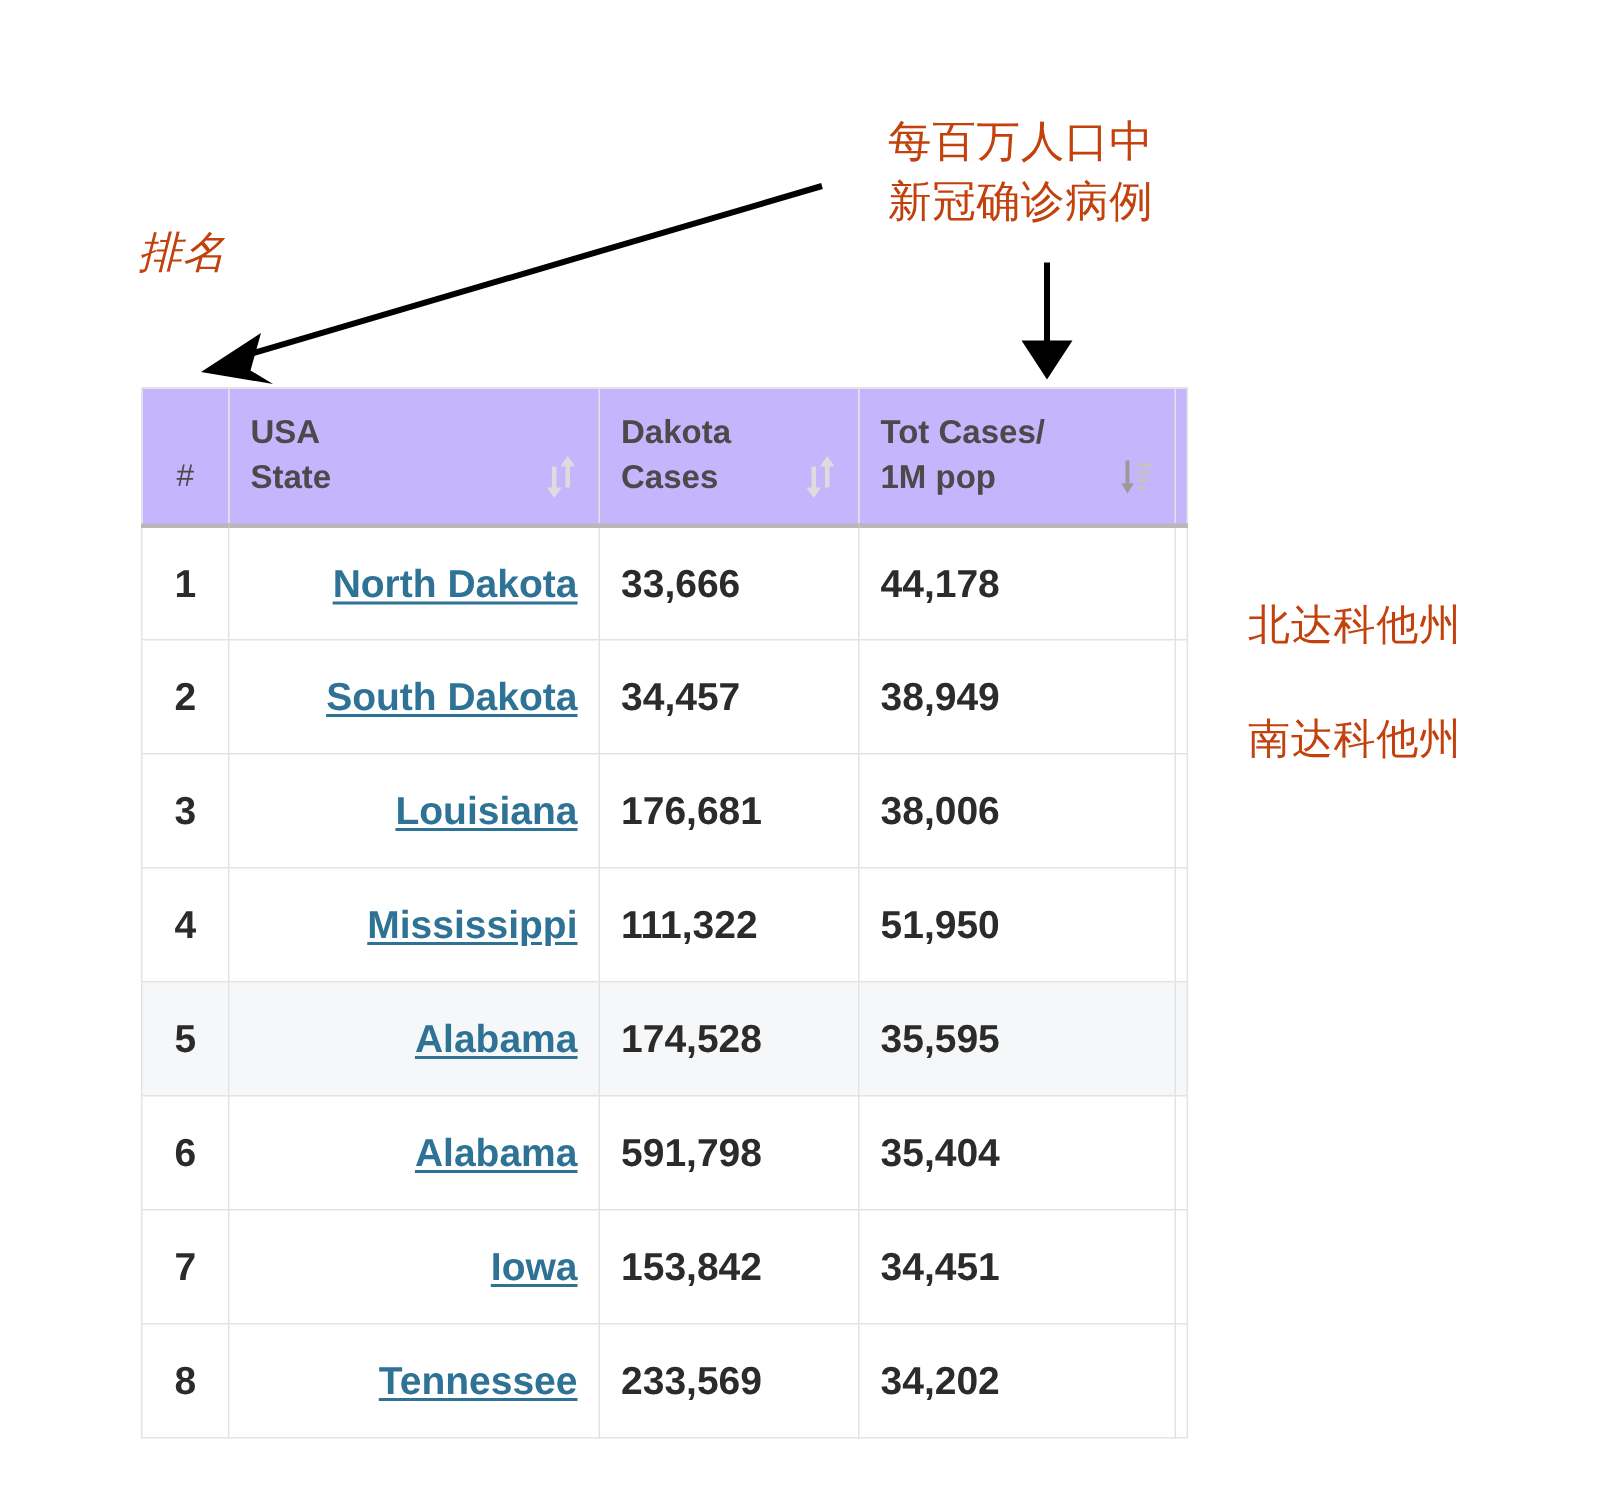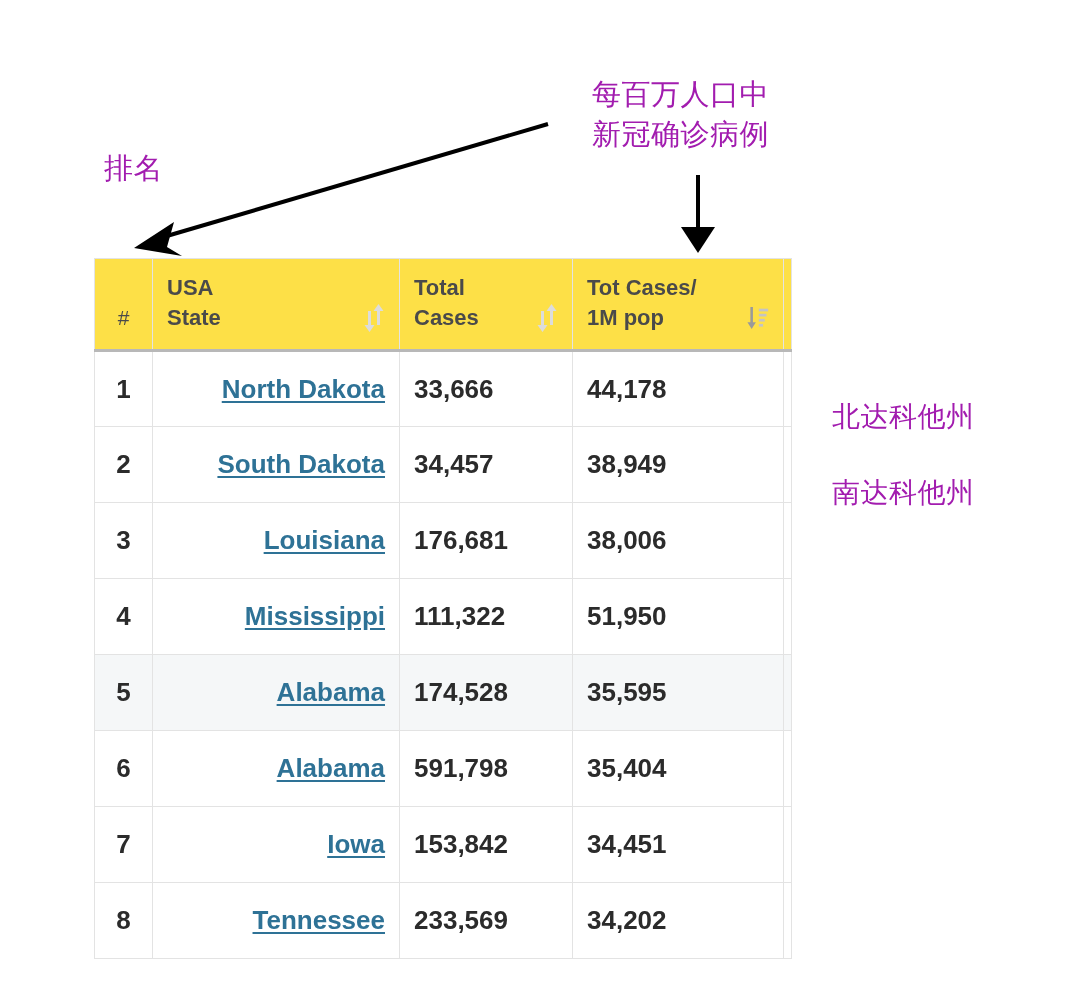--- a/index.html
+++ b/index.html
@@ -12,30 +12,31 @@
     width: 1080px;
     height: 1001px;
     overflow: hidden;
     background: #ffffff;
     font-family: "Liberation Sans", "DejaVu Sans", sans-serif;
   }
 
   
   .cn-anno {
     position: absolute;
-    color: #a21caf;
+    color: #c2410c;
     font-family: "DejaVu Sans", "Liberation Sans", sans-serif;
     font-size: 29px;
     line-height: 40px;
     white-space: pre;
     letter-spacing: 0.5px;
   }
   #anno-rank {
-    left: 104px;
+    left: 92px;
     top: 148px;
+    font-style: italic;
   }
   #anno-permillion {
     left: 592px;
     top: 74px;
   }
   #anno-nd {
     left: 832px;
     top: 397px;
     font-size: 28px;
   }
@@ -71,21 +72,21 @@
   }
   table.stats col.c-rank  { width: 58px; }
   table.stats col.c-state { width: 247px; }
   table.stats col.c-total { width: 173px; }
   table.stats col.c-per   { width: 211px; }
   table.stats col.c-extra { width: 8px; }
 
   table.stats thead th {
     border: 1px solid #e3e3e3;
     border-bottom: 3px solid #b8b8b8;
-    background: #fde047;
+    background: #c4b5fd;
     vertical-align: bottom;
     padding: 14px 14px 16px 14px;
     height: 92px;
     box-sizing: border-box;
   }
   .th-inner {
     display: flex;
     align-items: flex-end;
     justify-content: space-between;
     gap: 6px;
@@ -193,21 +194,21 @@
               <span class="th-label">USA
 State</span>
               <svg class="sort-icon" viewBox="0 0 22 30">
                 <polygon points="5,8 5,22 1.5,22 6.5,29 11.5,22 8,22 8,8" fill="#dcdcdc"></polygon>
                 <polygon points="17,22 17,8 20.5,8 15.5,1 10.5,8 14,8 14,22" fill="#dcdcdc"></polygon>
               </svg>
             </div>
           </th>
           <th>
             <div class="th-inner">
-              <span class="th-label">Total
+              <span class="th-label">Dakota
 Cases</span>
               <svg class="sort-icon" viewBox="0 0 22 30">
                 <polygon points="5,8 5,22 1.5,22 6.5,29 11.5,22 8,22 8,8" fill="#dcdcdc"></polygon>
                 <polygon points="17,22 17,8 20.5,8 15.5,1 10.5,8 14,8 14,22" fill="#dcdcdc"></polygon>
               </svg>
             </div>
           </th>
           <th>
             <div class="th-inner">
               <span class="th-label">Tot Cases/

